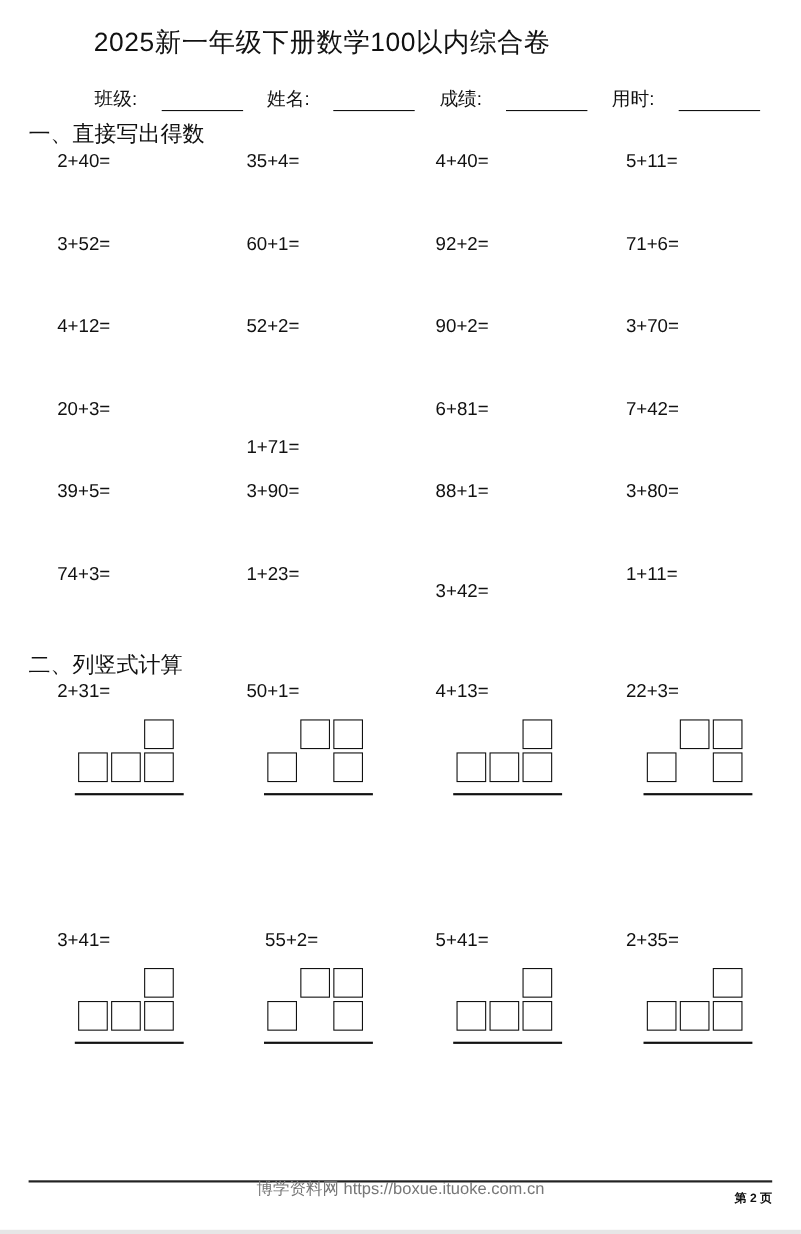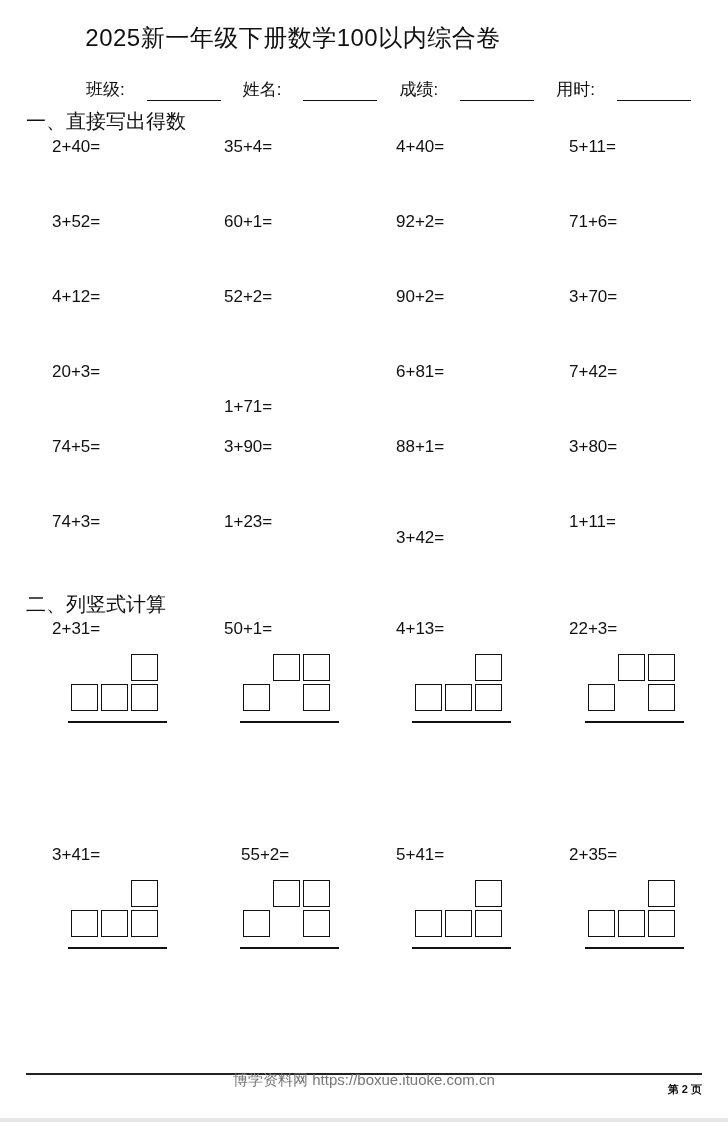--- a/index.html
+++ b/index.html
@@ -46,21 +46,21 @@
     <div class="prob" style="left: 396px; top: 212px;">92+2=</div>
     <div class="prob" style="left: 569px; top: 212px;">71+6=</div>
     <div class="prob" style="left: 52px; top: 287px; text-align: center;">4+12=</div>
     <div class="prob" style="left: 224px; top: 287px;">52+2=</div>
     <div class="prob" style="left: 396px; top: 287px;">90+2=</div>
     <div class="prob" style="left: 569px; top: 287px;">3+70=</div>
     <div class="prob" style="left: 52px; top: 362px;">20+3=</div>
     <div class="prob" style="left: 224px; top: 362px; margin-top: 35px;">1+71=</div>
     <div class="prob" style="left: 396px; top: 362px;">6+81=</div>
     <div class="prob" style="left: 569px; top: 362px;">7+42=</div>
-    <div class="prob" style="left: 52px; top: 437px;">74+5=</div>
+    <div class="prob" style="left: 52px; top: 437px;">39+5=</div>
     <div class="prob" style="left: 224px; top: 437px;">3+90=</div>
     <div class="prob" style="left: 396px; top: 437px;">88+1=</div>
     <div class="prob" style="left: 569px; top: 437px;">3+80=</div>
     <div class="prob" style="left: 52px; top: 512px;">74+3=</div>
     <div class="prob" style="left: 224px; top: 512px;">1+23=</div>
     <div class="prob" style="left: 396px; top: 528px;">3+42=</div>
     <div class="prob" style="left: 569px; top: 512px;">1+11=</div>
   </div>
 
 <div class="section" style="top:591px;">二、列竖式计算</div>

